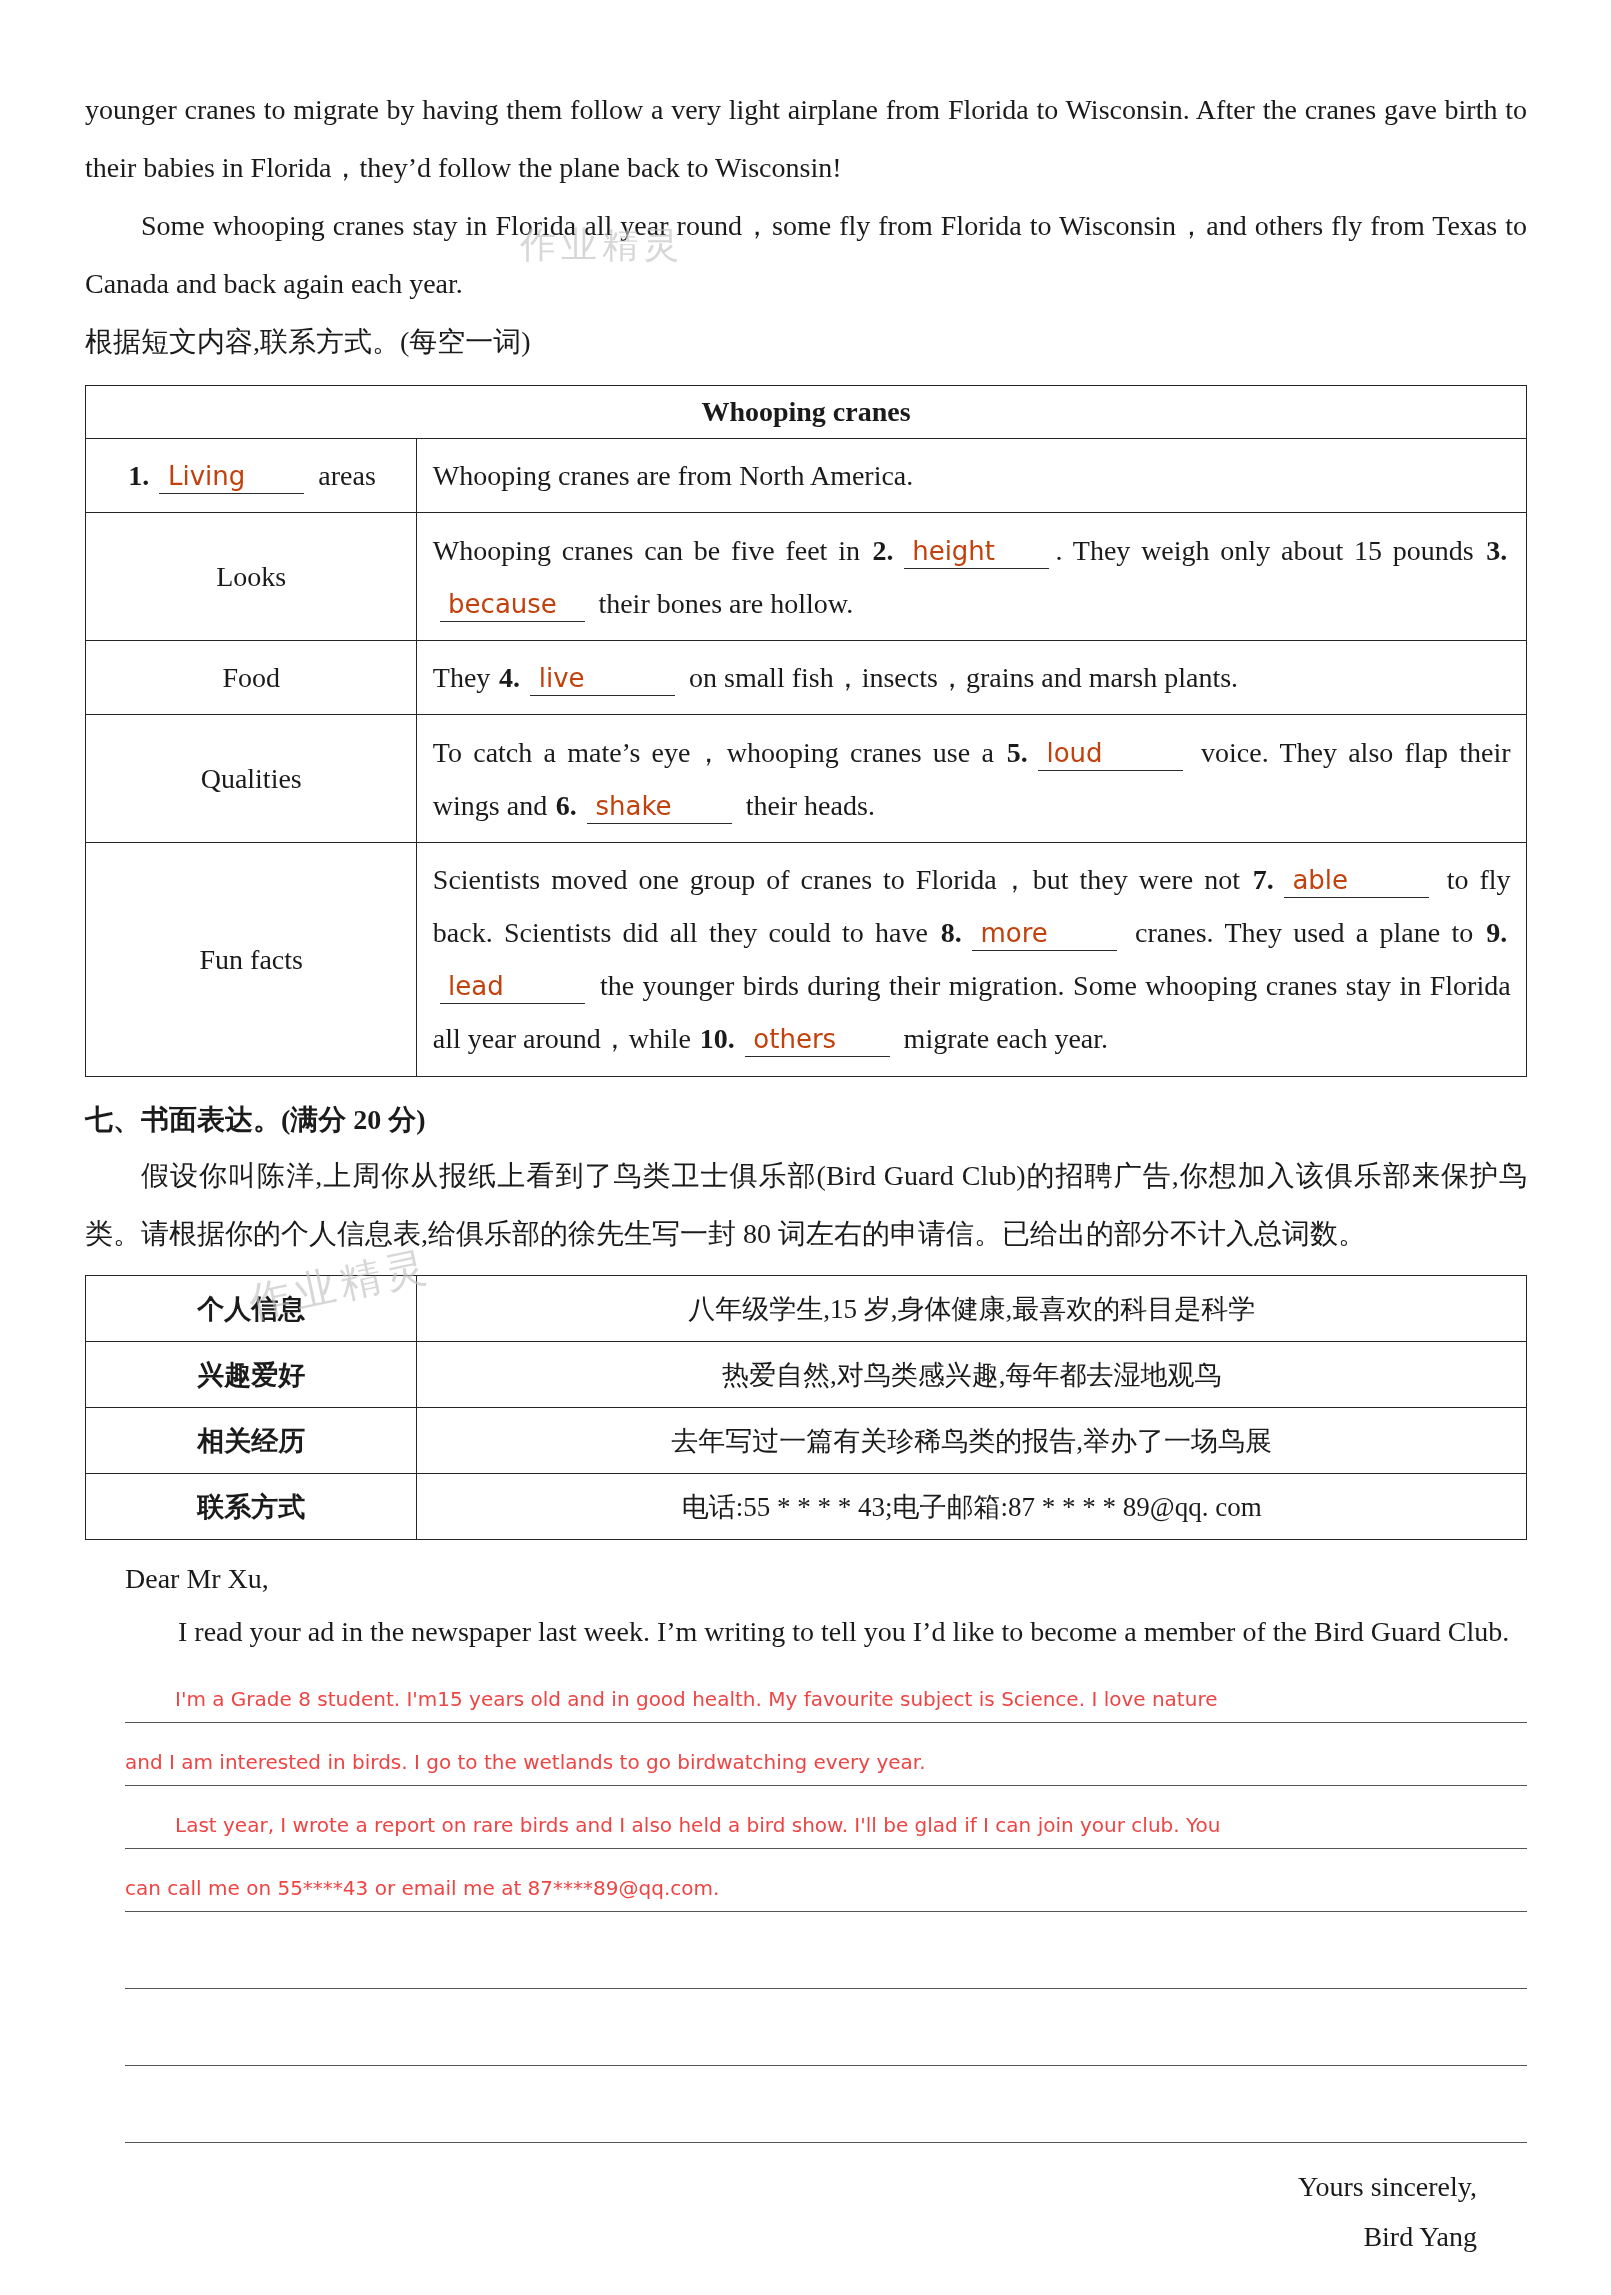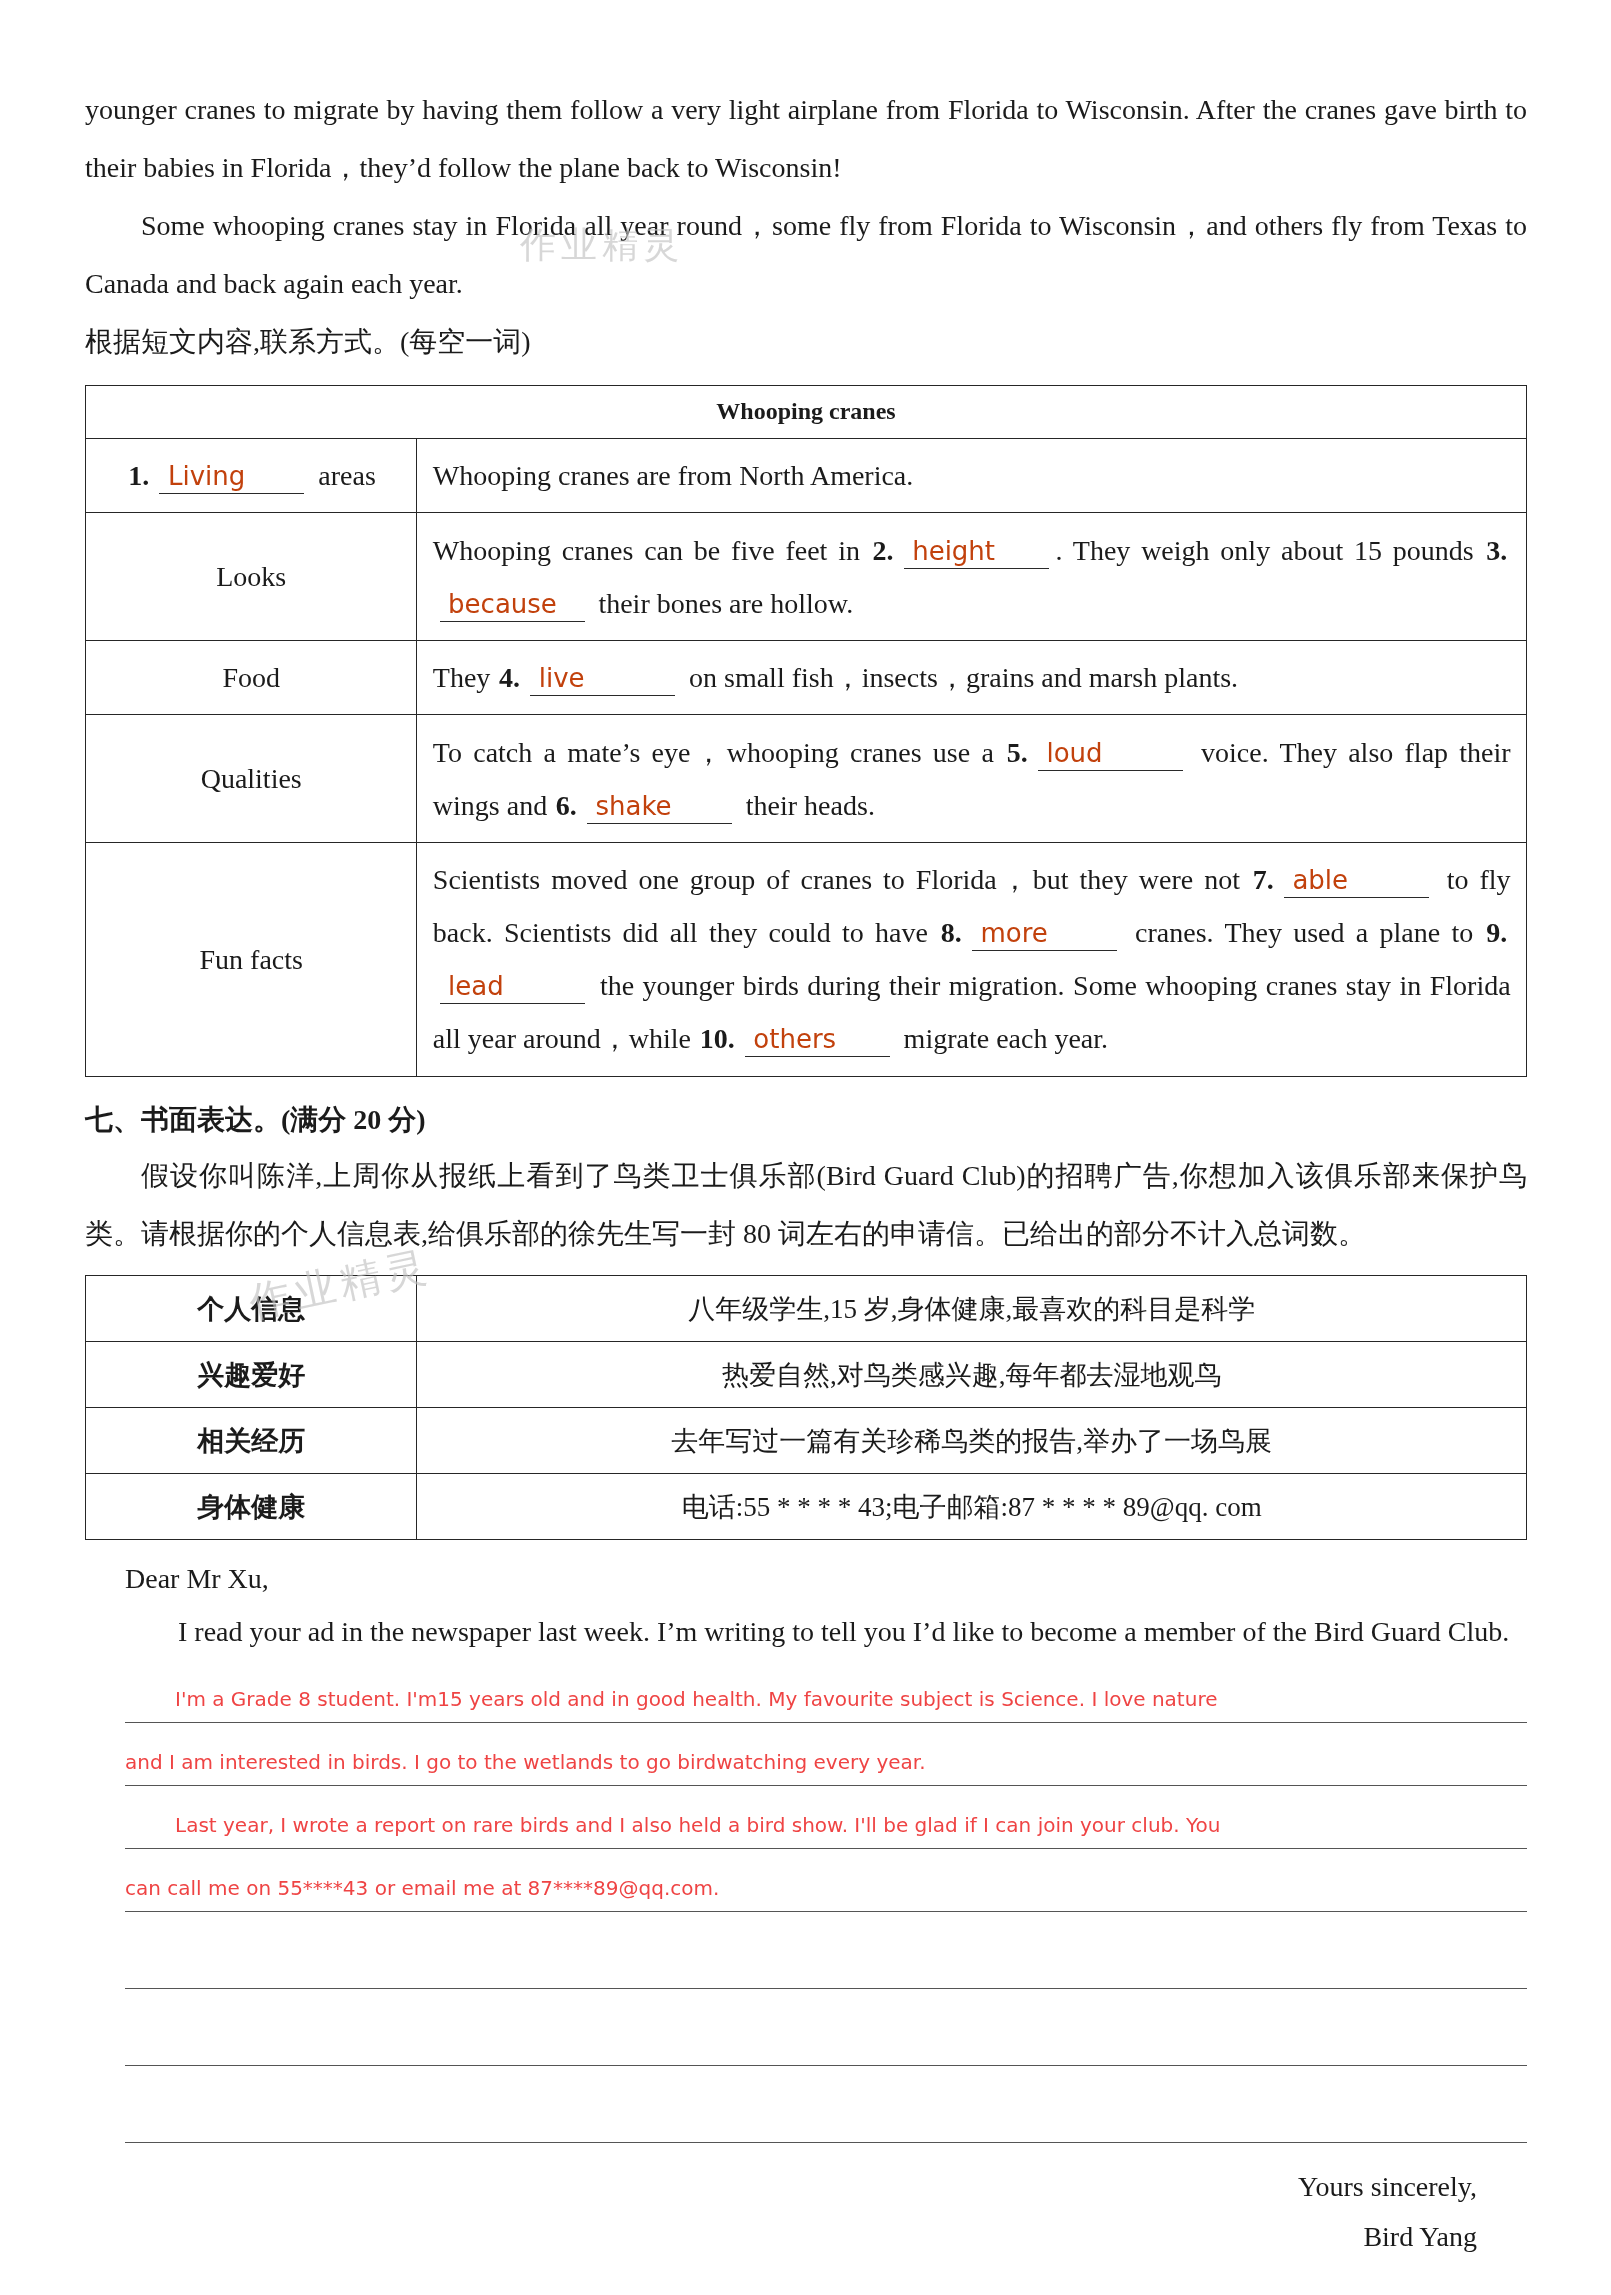--- a/index.html
+++ b/index.html
@@ -25,21 +25,21 @@
   }
   .wm1 { left:520px; top:221px; font-size:36px; }
   .wm2 { left:248px; top:1257px; font-size:41px; transform:rotate(-12deg); }
 
   p { margin:0; }
   .para { text-align:justify; line-height:58px; }
   .indent { text-indent:56px; }
 
   table.cranes { width:100%; border-collapse:collapse; margin-top:13.7px; }
   .cranes th, .cranes td { border:1.7px solid #262626; }
-  .cranes .title-cell { height:50px; text-align:center; font-weight:bold; font-size:24px; }
+  .cranes .title-cell { height:50px; text-align:center; font-weight:bold; font-size:28px; }
   .cranes .label-cell { width:23%; text-align:center; vertical-align:middle; padding:6.8px 5.1px; line-height:51px; }
   .cranes .content-cell { padding:10.3px 15.4px; text-align:justify; line-height:53px; }
 
   .qnum { font-weight:bold; margin:0 3.4px 0 1.7px; }
   .blank {
     display:inline-block;
     min-width:128px;
     padding:0 8.5px;
     margin:0 6.8px;
     border-bottom:1.7px solid #2a2a2a;
@@ -141,21 +141,21 @@
         </tr>
         <tr>
           <td class="info-label">兴趣爱好</td>
           <td class="info-content">热爱自然,对鸟类感兴趣,每年都去湿地观鸟</td>
         </tr>
         <tr>
           <td class="info-label">相关经历</td>
           <td class="info-content">去年写过一篇有关珍稀鸟类的报告,举办了一场鸟展</td>
         </tr>
         <tr>
-          <td class="info-label">身体健康</td>
+          <td class="info-label">联系方式</td>
           <td class="info-content">电话:55 * * * * 43;电子邮箱:87 * * * * 89@qq. com</td>
         </tr>
       </tbody>
   </table>
 
   <div class="letter">
     <p class="salutation">Dear Mr Xu,</p>
     <p class="para opening">I read your ad in the newspaper last week. I’m writing to tell you I’d like to become a member of the Bird Guard Club.</p>
     <div class="write-lines">
         <div class="write-line indent-line">

